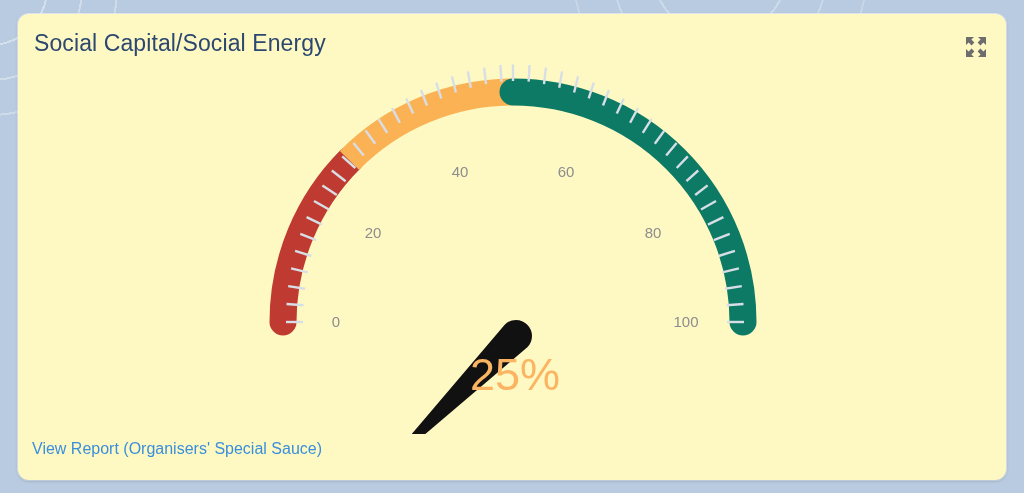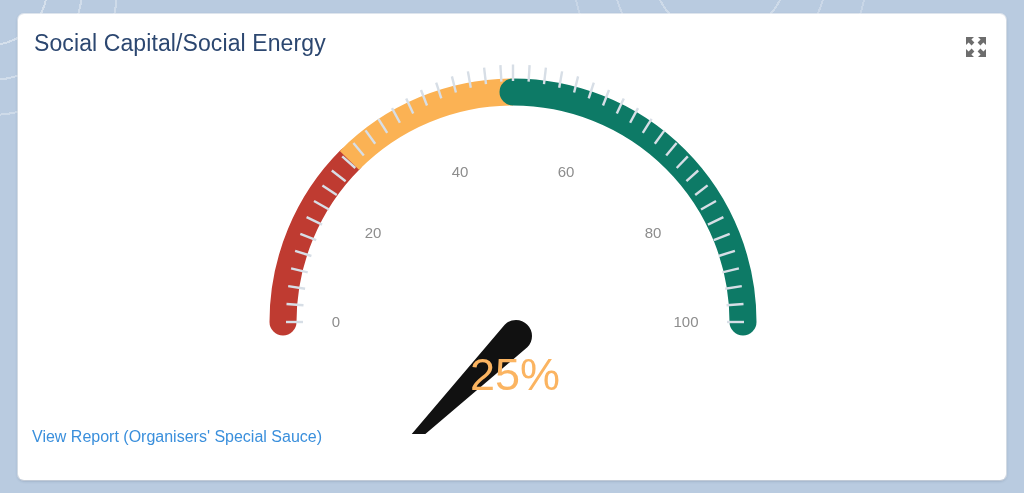--- a/index.html
+++ b/index.html
@@ -21,22 +21,22 @@
       radial-gradient(circle 110px at 720px -30px, transparent 106px, rgba(255,255,255,0.26) 106px 108px, transparent 108px),
       radial-gradient(circle 150px at 720px -30px, transparent 146px, rgba(255,255,255,0.22) 146px 148px, transparent 148px);
   }
 
   .card {
     position: absolute;
     left: 18px;
     top: 14px;
     width: 988px;
     height: 466px;
-    background: #ffffff;
-    border-radius: 6px;
+    background: #fef9c3;
+    border-radius: 11px;
     box-shadow: 0 1px 3px rgba(40,60,90,0.30), 0 0 0 1px rgba(255,255,255,0.65);
     overflow: hidden;
   }
 
   .card-title {
     position: absolute;
     left: 16px;
     top: 16px;
     font-size: 23px;
     color: #2c4770;
@@ -78,21 +78,21 @@
 
   .value-text {
     font-family: "Liberation Sans", sans-serif;
     font-size: 45px;
     fill: #fbb461;
   }
 
   .report-link {
     position: absolute;
     left: 14px;
-    bottom: 34px;
+    bottom: 22px;
     font-size: 16px;
     color: #3a8fdc;
     text-decoration: none;
     cursor: pointer;
     white-space: nowrap;
   }
 </style>
 </head>
 <body>
 

